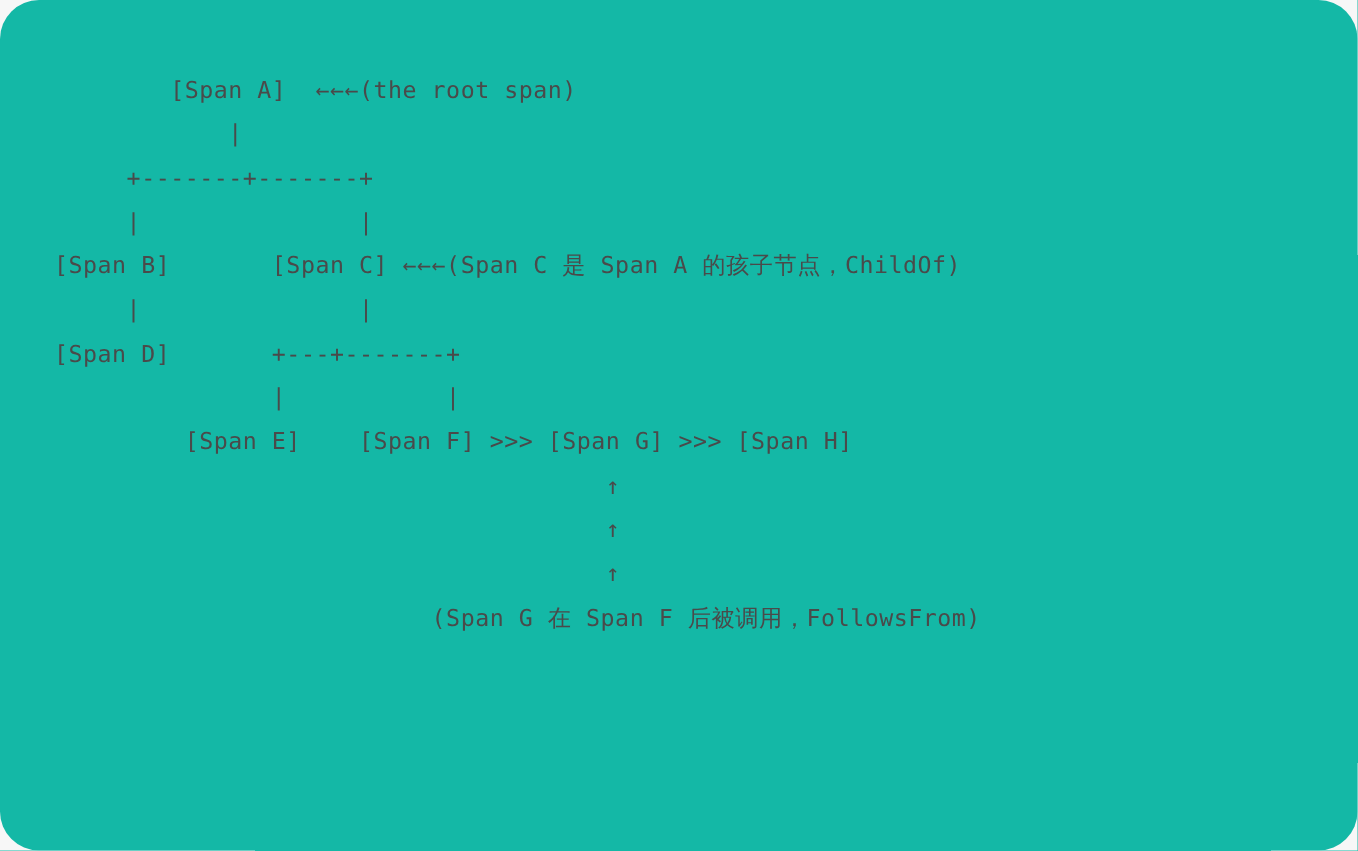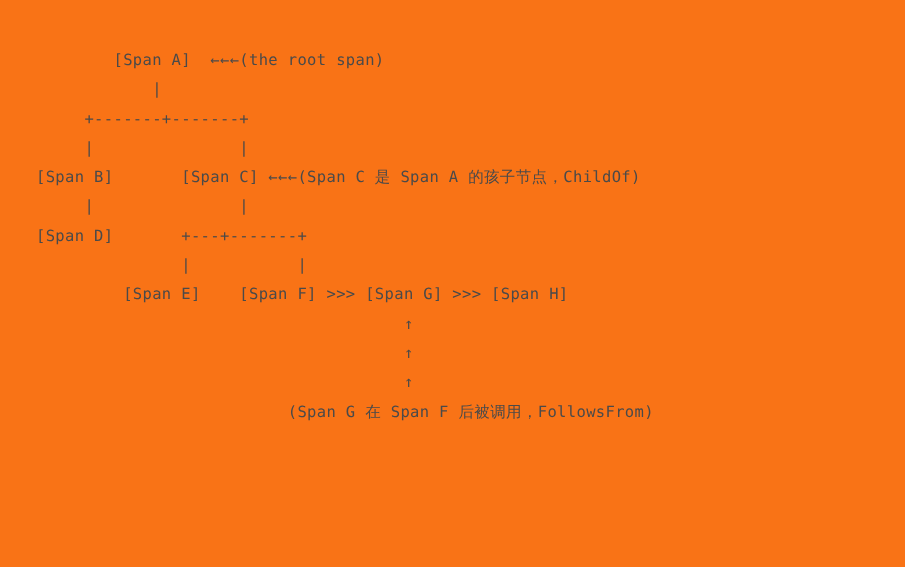--- a/index.html
+++ b/index.html
@@ -12,21 +12,22 @@
     height: 567px;
     background: #f7f7f7;
     font-family: "DejaVu Sans Mono", "Liberation Mono", monospace;
     overflow: hidden;
   }
 
   #diagram-canvas {
     position: relative;
     width: 905px;
     height: 567px;
-    background: #f97316;
+    background: #14b8a6;
+    border-radius: 26px;
   }
 
   .ascii-block {
     position: absolute;
     left: 36px;
     top: 46px;
     margin: 0;
     padding: 0;
     font-family: "DejaVu Sans Mono", "Liberation Mono", monospace;
     font-size: 15.5px;

